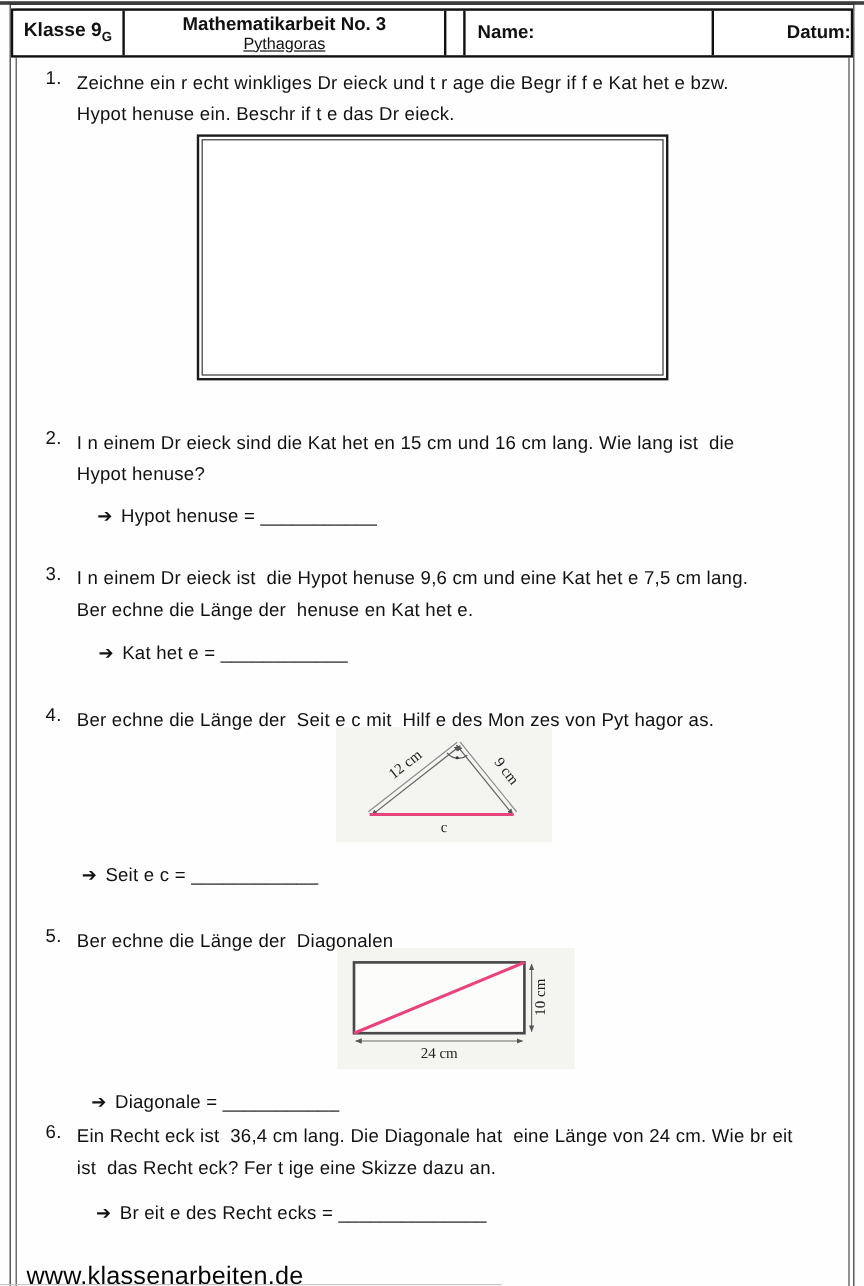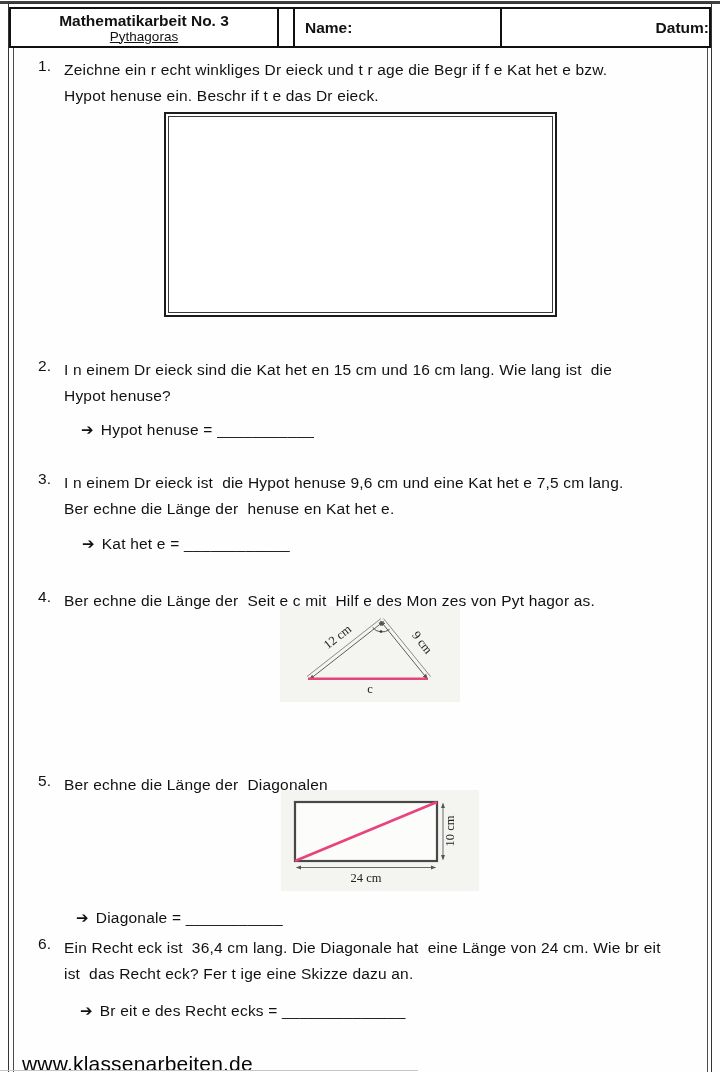--- a/index.html
+++ b/index.html
@@ -55,20 +55,23 @@
 </style>
 </head>
 <body>
 
 <div class="page">
   <div class="top-edge"></div>
   <div class="border-outer"></div>
   <div class="border-inner"></div>
 
   <div class="header">
+    <div class="hcell cell-class">
+      <div><span>Klasse 9</span><sub>G</sub></div>
+    </div>
     <div class="hcell cell-title">
       <div class="t1">Mathematikarbeit No. 3</div>
       <div class="t2">Pythagoras</div>
     </div>
     <div class="hcell cell-spacer"></div>
     <div class="hcell cell-name">
       <span>Name:</span>
     </div>
     <div class="hcell cell-date">
       <span>Datum:</span>
@@ -125,20 +128,23 @@
       <line x1="28" y1="72.8" x2="148" y2="72.8" stroke="#e8427f" stroke-width="2.6"></line>
 
       <path d="M 92.6 21.4 A 12 12 0 0 0 109.5 23.4" fill="none" stroke="#555" stroke-width="1"></path>
       <circle cx="101" cy="25.5" r="1.3" fill="#333"></circle>
       <text transform="translate(60,34) rotate(-38)" text-anchor="middle">12 cm</text>
       <text transform="translate(139,39) rotate(52)" text-anchor="middle">9 cm</text>
       <text x="90" y="87" text-anchor="middle">c</text>
     </svg>
   </div>
 
+  <div class="ans" style="left:50px;top:702px">
+    <span class="arrow">➔</span><span>Seit e c = ____________</span>
+  </div>
 
   <div class="q" style="top:772px">
     <span class="qnum">5.</span>
     <span class="qline" style="top:0">Ber echne die Länge der  Diagonalen</span>
   </div>
 
   <div class="fig fig-rect">
     <svg width="198" height="101" viewBox="0 0 198 101">
       <defs>
         <marker id="arrR" viewBox="0 0 10 10" refX="9" refY="5" markerWidth="5.5" markerHeight="5.5" orient="auto-start-reverse">

